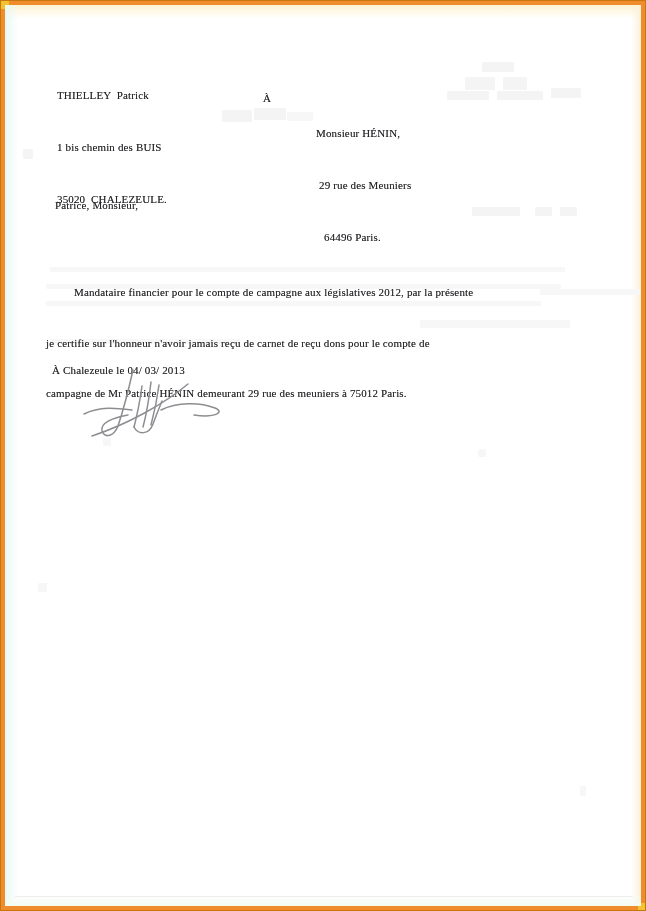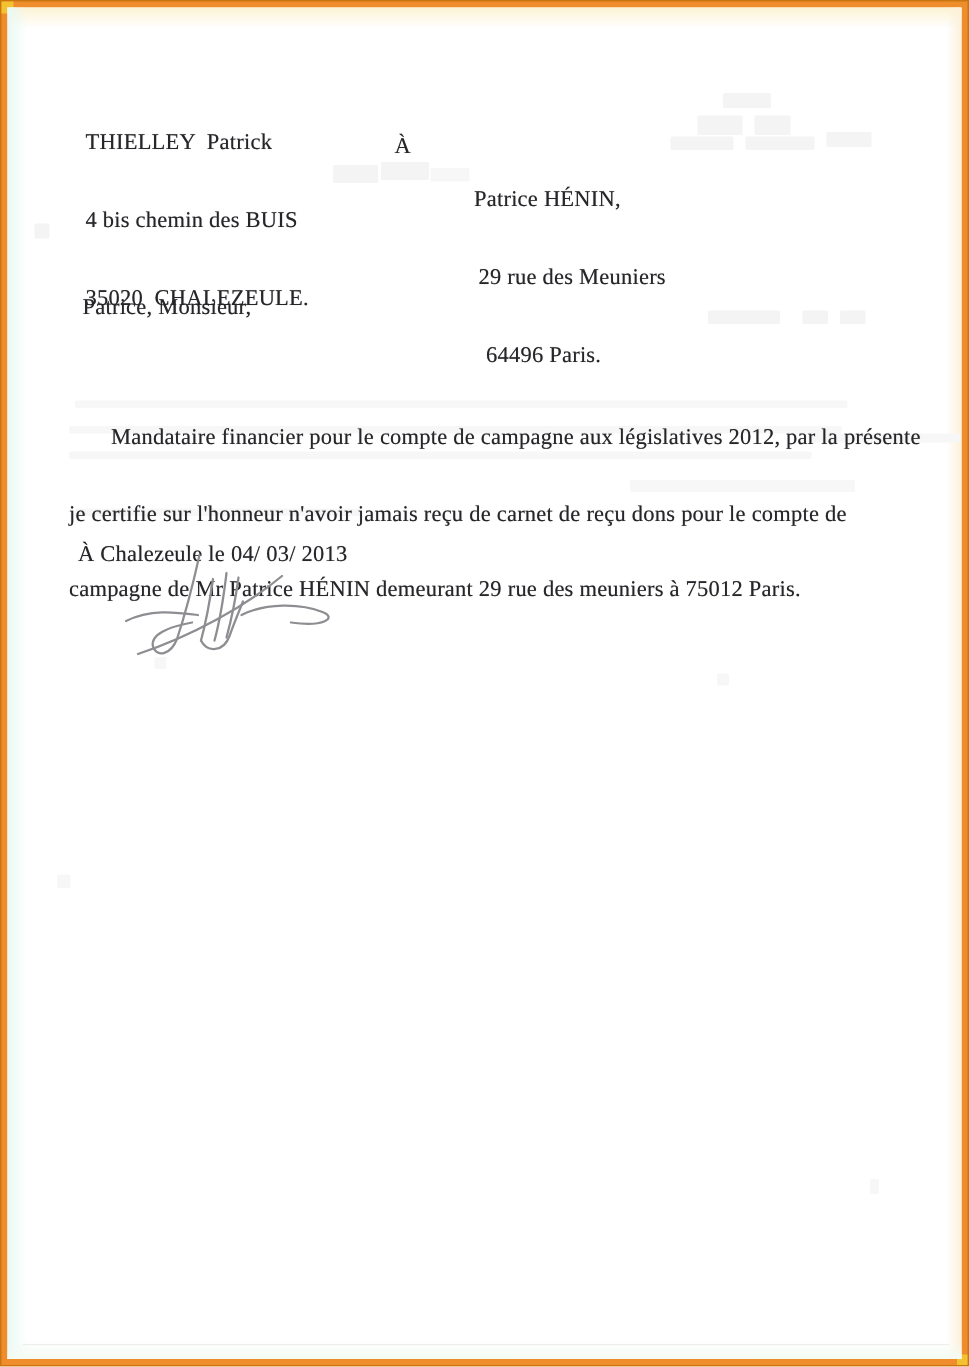--- a/index.html
+++ b/index.html
@@ -23,21 +23,21 @@
   .glow-right  { position:absolute; top:0; bottom:0; right:0; width:10px; background:linear-gradient(270deg,#fcf0da,rgba(255,255,255,0)); }
   .glow-bottom { position:absolute; bottom:0; left:0; right:0; height:12px; background:linear-gradient(0deg,#f3fbf2,rgba(255,255,255,0)); }
   .paper-edge-bottom {
     position:absolute; left:10px; right:8px; bottom:9px; height:0;
     border-top:1px solid #ededea; border-radius:3px;
   }
 
   
   .txt {
     position:absolute;
-    font-size:15px; line-height:17.4px;
+    font-size:11px; line-height:17.4px;
     letter-spacing:.15px; white-space:pre;
     text-shadow:0 0 .5px rgba(40,40,40,.55);
   }
   .sender    { top:52px;  left:57px; }
   .a-prefix  { top:90px;  left:263px; }
   .recipient { top:90px;  left:316px; }
   .recipient .l1 { padding-left:3px; }
   .recipient .l2 { padding-left:8px; }
   .salutation { top:197px; left:55px; }
   .body-par  { top:250px; left:46px; line-height:16.9px; }
@@ -88,27 +88,27 @@
   <div class="art lighter" style="left:540px; top:289px; width:100px; height:6px;"></div>
   <div class="art lighter" style="left:420px; top:320px; width:150px; height:8px;"></div>
   <div class="art lighter" style="left:50px;  top:339px; width:190px; height:5px;"></div>
   <div class="art lighter" style="left:103px; top:438px; width:8px;  height:8px;"></div>
   <div class="art lighter" style="left:478px; top:449px; width:8px;  height:8px;"></div>
   <div class="art lighter" style="left:38px;  top:583px; width:9px;  height:9px;"></div>
   <div class="art lighter" style="left:580px; top:786px; width:6px;  height:10px;"></div>
 
   <div class="txt sender">
     <div>THIELLEY  Patrick</div>
-    <div>4 bis chemin des BUIS</div>
+    <div>1 bis chemin des BUIS</div>
     <div>35020  CHALEZEULE.</div>
   </div>
 
   <div class="txt a-prefix">À</div>
   <div class="txt recipient">
-    <div>Patrice HÉNIN,</div>
+    <div>Monsieur HÉNIN,</div>
     <div class="l1">29 rue des Meuniers</div>
     <div class="l2">64496 Paris.</div>
   </div>
 
   <div class="txt salutation">Patrice, Monsieur,</div>
 
   <div class="txt body-par">
     <div class="indent">Mandataire financier pour le compte de campagne aux législatives 2012, par la présente</div>
     <div>je certifie sur l'honneur n'avoir jamais reçu de carnet de reçu dons pour le compte de</div>
     <div>campagne de Mr Patrice HÉNIN demeurant 29 rue des meuniers à 75012 Paris.</div>

